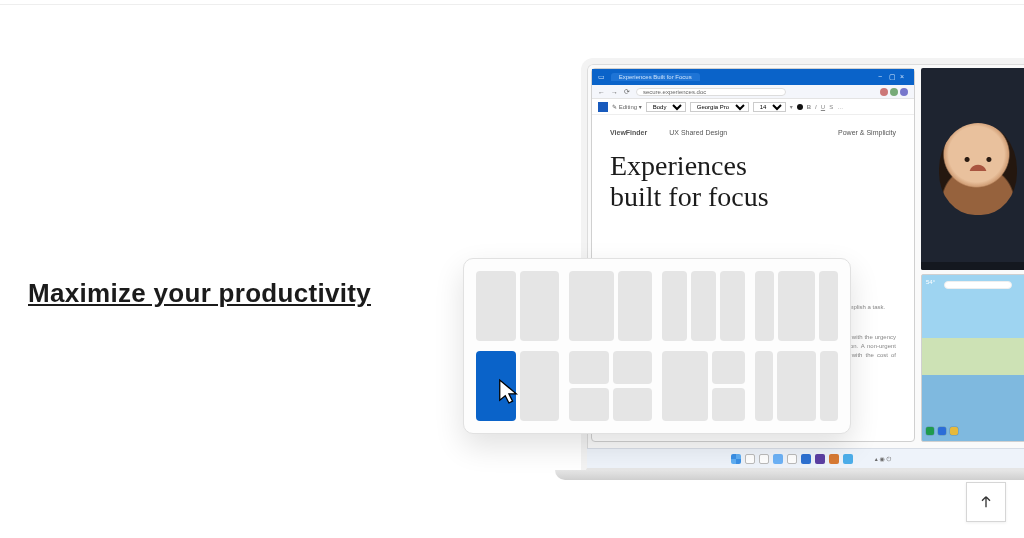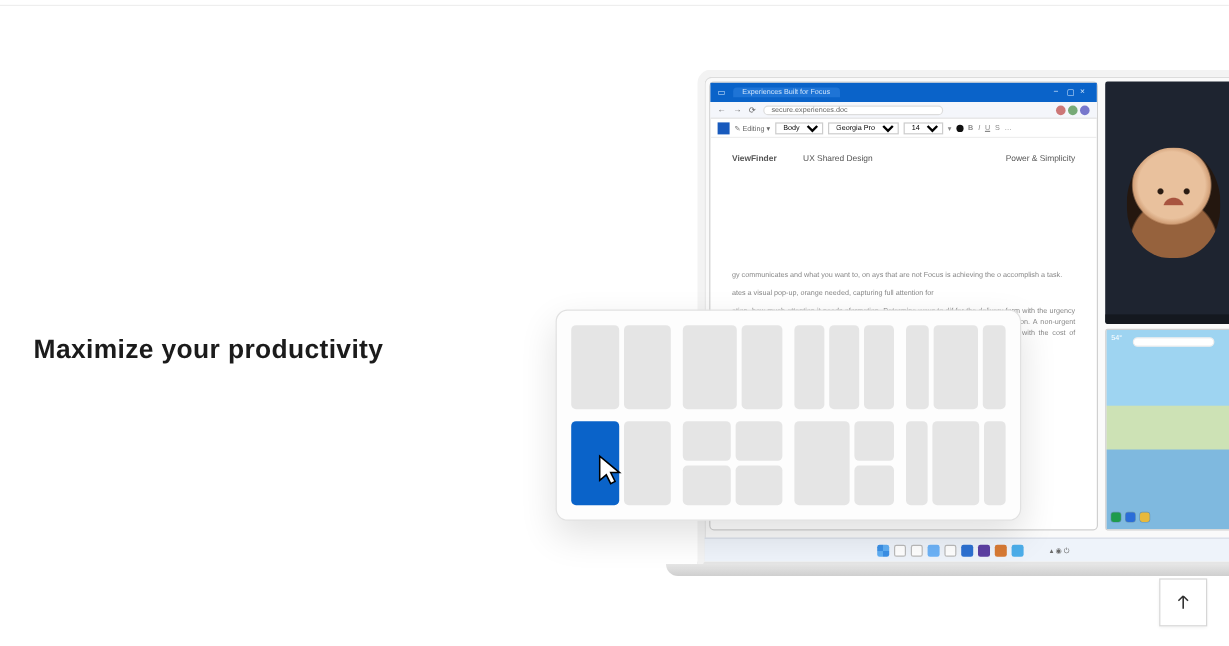--- a/index.html
+++ b/index.html
@@ -1,20 +1,20 @@
 <!DOCTYPE html>
 <html><head>
 <meta charset="utf-8">
 <style>
   * { box-sizing: border-box; margin: 0; padding: 0; }
   html, body { width: 1024px; height: 538px; overflow: hidden; font-family: "Segoe UI", Arial, sans-serif; background: #fff; color: #1b1b1b; }
 
   
   .text-block { position: absolute; left: 28px; top: 278px; width: 360px; }
-  .text-block h1 { font-size: 22px; font-weight: 600; letter-spacing: .3px; margin-bottom: 18px; }
+  .text-block h1 { font-size: 26px; font-weight: 600; letter-spacing: .3px; margin-bottom: 18px; text-decoration: underline; }
   .text-block p  { font-size: 13px; line-height: 1.55; color: #444; }
 
   
   .laptop { position: absolute; left: 581px; top: 58px; width: 460px; height: 420px;
             border: 6px solid #f3f3f3; border-bottom: 10px solid #e5e5e5;
             border-radius: 12px 12px 0 0; background: #fafafa; overflow: hidden;
             box-shadow: 0 0 0 1px #dcdcdc inset; }
   .lap-base { position:absolute; left:555px; top:470px; width:512px; height:10px;
               background:linear-gradient(#e6e6e6,#cfcfcf); border-radius:0 0 10px 10px; }
 
@@ -182,20 +182,22 @@
       <span class="ic"><u>U</u></span>
       <span class="ic">S</span>
       <span class="ic">…</span>
     </div>
     <div class="doc-page">
       <div class="doc-meta">
         <b>ViewFinder</b>
         <span>UX Shared Design</span>
         <span class="r">Power &amp; Simplicity</span>
       </div>
+      <div class="doc-h">Experiences
+built for focus</div>
       <div class="doc-body">
         <p>gy communicates and what you want to, on ays that are not Focus is achieving the o accomplish a task.</p>
         <p>ates a visual pop-up, orange needed, capturing full attention for</p>
         <p>ation, how much attention it needs aformation. Determine ways to dif-fer the delivery form with the urgency of the message. An important message may warrant taking full attention from the person. A non-urgent software update may not. Think about how to balance the benefit of the interruption with the cost of interrupting the</p>
       </div>
     </div>
   </div>
 
   <div class="taskbar">
     <i class="win"></i>

